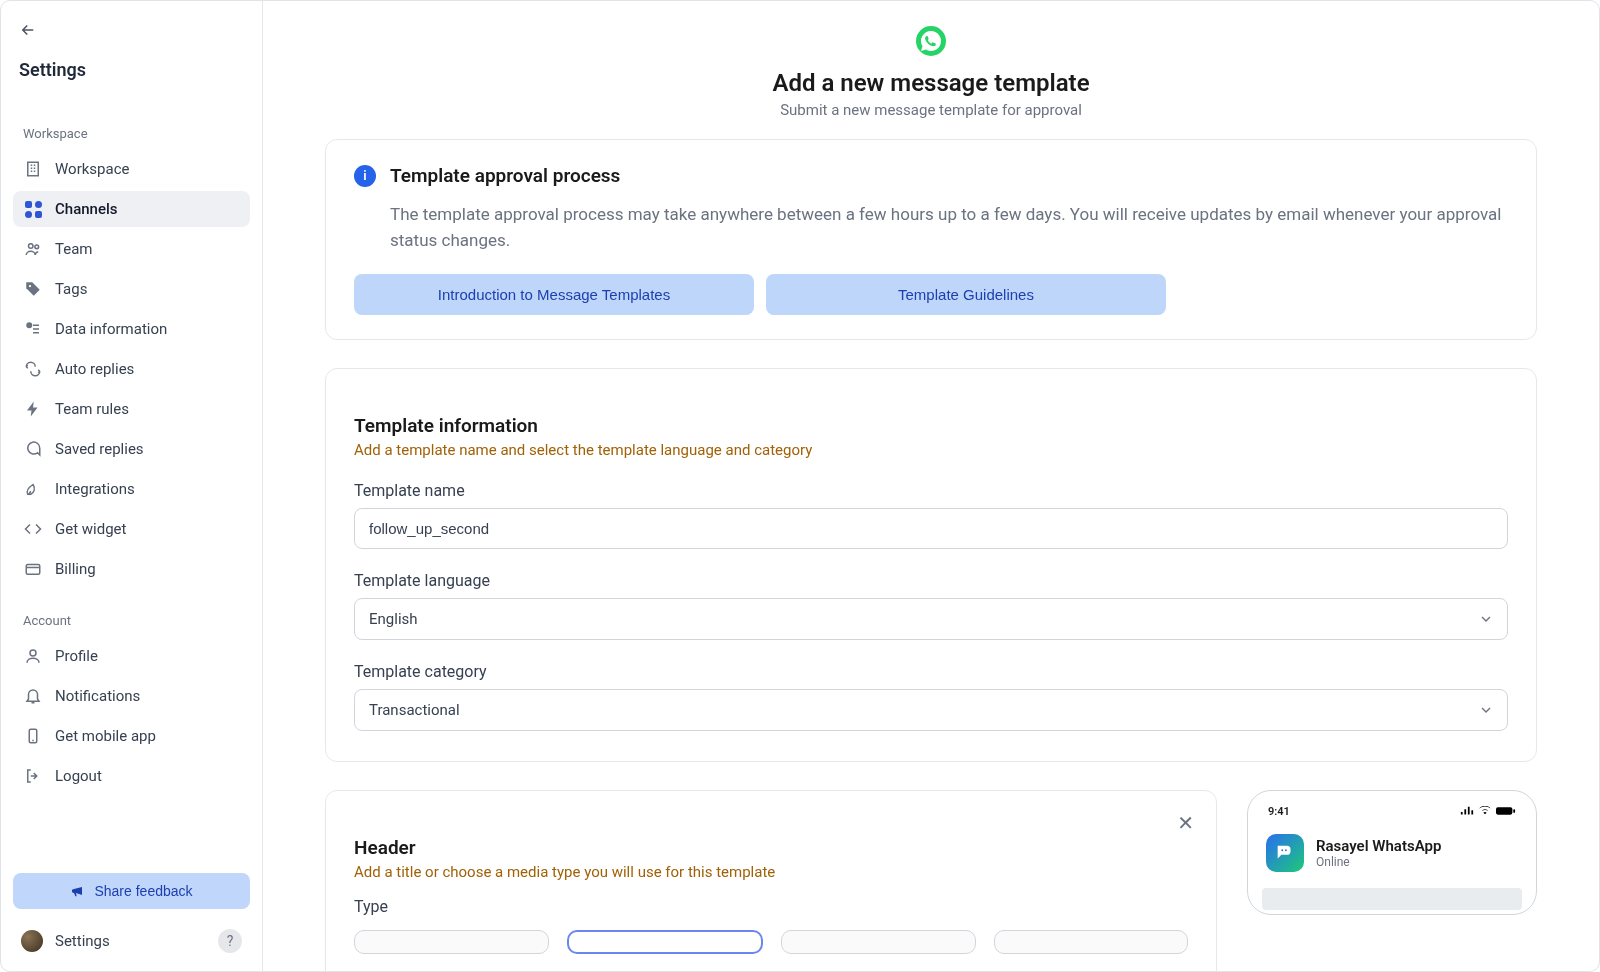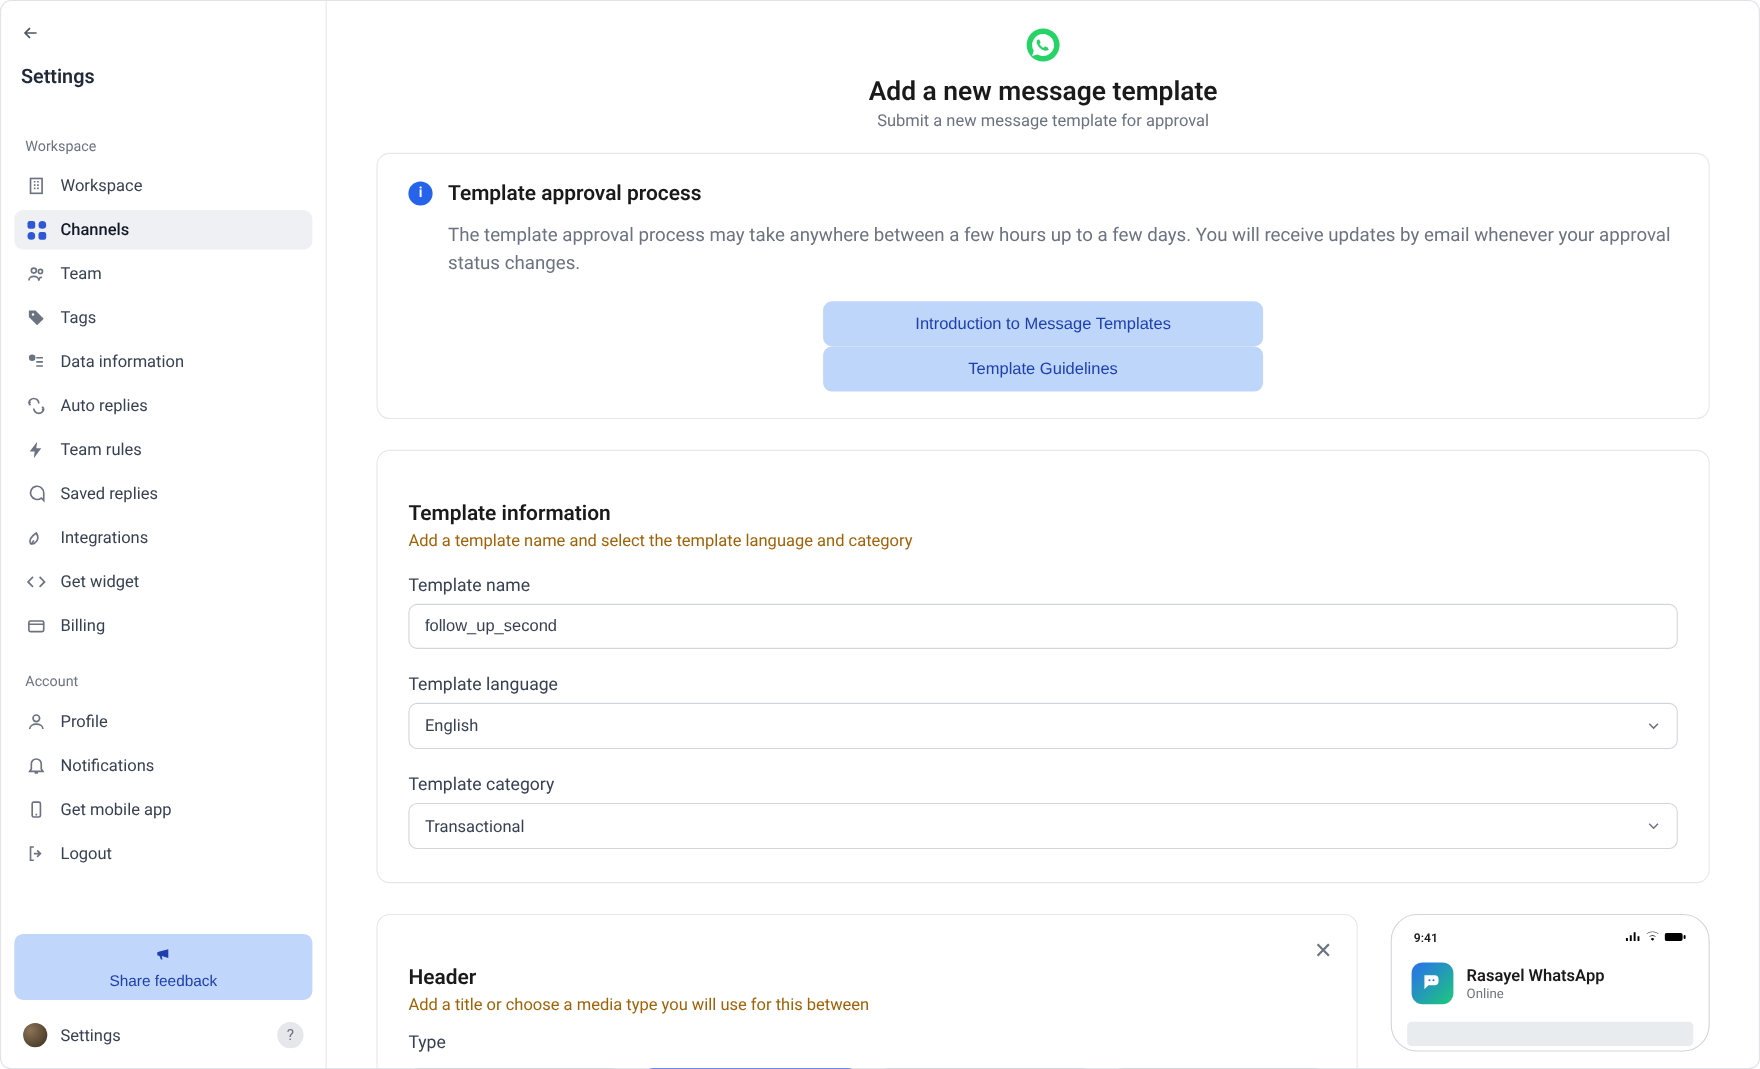--- a/index.html
+++ b/index.html
@@ -1,45 +1,45 @@
 <!DOCTYPE html>
 <html><head>
 <meta charset="utf-8">
 <style>
 * { box-sizing: border-box; margin: 0; padding: 0; }
 body { font-family: -apple-system, BlinkMacSystemFont, "Segoe UI", Roboto, sans-serif; background: #fff; color: #1a1a1a; width: 1600px; height: 972px; overflow: hidden; border: 1px solid #e1e3e8; border-radius: 10px; }
 .app { display: flex; height: 100%; }
-.sidebar { width: 296px; border-right: 1px solid #e5e7eb; display: flex; flex-direction: column; padding: 18px 12px 12px 12px; }
+.sidebar { width: 262px; border-right: 1px solid #e5e7eb; display: flex; flex-direction: column; padding: 18px 12px 12px 12px; }
 .back-arrow { width: 22px; height: 22px; display:flex; align-items:center; justify-content:center; color:#4b5563; margin-left:4px; margin-bottom:18px; cursor:pointer; }
 .settings-title { font-size: 18px; font-weight: 600; color:#1f2937; margin-left:6px; margin-bottom: 40px; }
 .section-label { font-size: 13px; color:#6b7280; margin: 6px 0 10px 10px; }
 .nav-item { display:flex; align-items:center; gap:12px; padding: 8px 10px; border-radius:8px; color:#374151; font-size:15px; cursor:pointer; margin-bottom:4px; }
 .nav-item.active { background:#eef0f3; color:#111827; font-weight:500; }
 .nav-icon { width:20px; height:20px; display:flex; align-items:center; justify-content:center; color:#6b7280; }
 .nav-item.active .nav-icon { color:#2f56d4; }
 .nav-item.active .channels-grid .dot { background:#2f56d4; }
 .sidebar-spacer { flex:1; }
-.feedback-btn { background:#c0d6fb; color:#1e40af; border:none; border-radius:8px; padding:10px; font-size:14px; display:flex; align-items:center; justify-content:center; gap:8px; cursor:pointer; margin-bottom:14px;flex-direction:column; }
+.feedback-btn { background:#c0d6fb; color:#1e40af; border:none; border-radius:8px; padding:10px; font-size:14px; display:flex; align-items:center; justify-content:center; gap:8px; cursor:pointer; margin-bottom:14px; }
 .settings-row { display:flex; align-items:center; gap:12px; padding:6px 8px; }
 .avatar { width:22px; height:22px; border-radius:50%; background: radial-gradient(circle at 30% 30%, #8b7355, #3a2e1f); }
 .help-circle { width:24px; height:24px; border-radius:50%; background:#e5e7eb; color:#6b7280; display:flex; align-items:center; justify-content:center; font-size:14px; margin-left:auto; }
 
 .main { flex:1; overflow-y:auto; padding: 24px 0 14px 0; }
 .main-inner { max-width: 1260px; margin: 0 auto; padding: 0 24px 40px 24px; }
 .header-block { text-align:center; margin-bottom: 20px; }
 .wa-logo { width:32px; height:32px; margin: 0 auto 12px auto; }
 .page-title { font-size: 24px; font-weight:600; margin-bottom:4px; }
 .page-sub { font-size:15px; color:#6b7280; }
 
 .card { border:1px solid #e5e7eb; border-radius:12px; padding: 24px 28px; margin-bottom: 28px; background:#fff; }
 .info-row { display:flex; align-items:center; gap:14px; margin-bottom:14px; }
 .info-icon { width:22px; height:22px; border-radius:50%; background:#2563eb; color:#fff; display:flex; align-items:center; justify-content:center; font-size:13px; font-weight:600; }
 .info-title { font-size:19px; font-weight:600; }
 .info-body { color:#6b7280; font-size:17px; line-height:1.55; margin-left:36px; margin-bottom: 20px; }
-.info-buttons { display:flex; flex-direction:column; align-items:center; }
+.info-buttons { display:flex; flex-direction:row; gap:12px; align-items:center; }
 .info-btn { background:#bfd6fb; color:#1e40af; border:none; border-radius:8px; padding:12px 22px; font-size:15px; width:400px; cursor:pointer; }
 
 .section-title { font-size:19px; font-weight:600; margin-bottom:4px;margin-top:21px; }
 .section-sub { font-size:15px; color:#a16207; margin-bottom:22px; }
 .field-label { font-size:16px; color:#374151; margin-bottom:8px; display:block; }
 .text-input { width:100%; border:1px solid #d1d5db; border-radius:8px; padding:11px 14px; font-size:15px; color:#374151; margin-bottom:22px; background:#fff; }
 .select-wrap { position:relative; margin-bottom:22px; }
 .select-wrap .chev { position:absolute; right:14px; top:50%; transform:translateY(-50%); pointer-events:none; color:#6b7280; }
 .select-input { width:100%; border:1px solid #d1d5db; border-radius:8px; padding:11px 14px; font-size:15px; color:#374151; background:#fff; appearance:none; cursor:pointer; }
 
@@ -285,21 +285,21 @@
                 <path d="M6 9l6 6 6-6"></path>
               </svg>
             </span>
         </div>
       </div>
 
       <div class="lower-row">
         <div class="header-card">
           <span class="close-x">✕</span>
           <div class="section-title">Header</div>
-          <div class="section-sub" style="margin-bottom:16px;">Add a title or choose a media type you will use for this between</div>
+          <div class="section-sub" style="margin-bottom:16px;">Add a title or choose a media type you will use for this template</div>
           <label class="field-label">Type</label>
           <div class="type-row">
             <div class="type-box"></div>
             <div class="type-box selected"></div>
             <div class="type-box"></div>
             <div class="type-box"></div>
           </div>
         </div>
 
         <div class="phone-preview">

